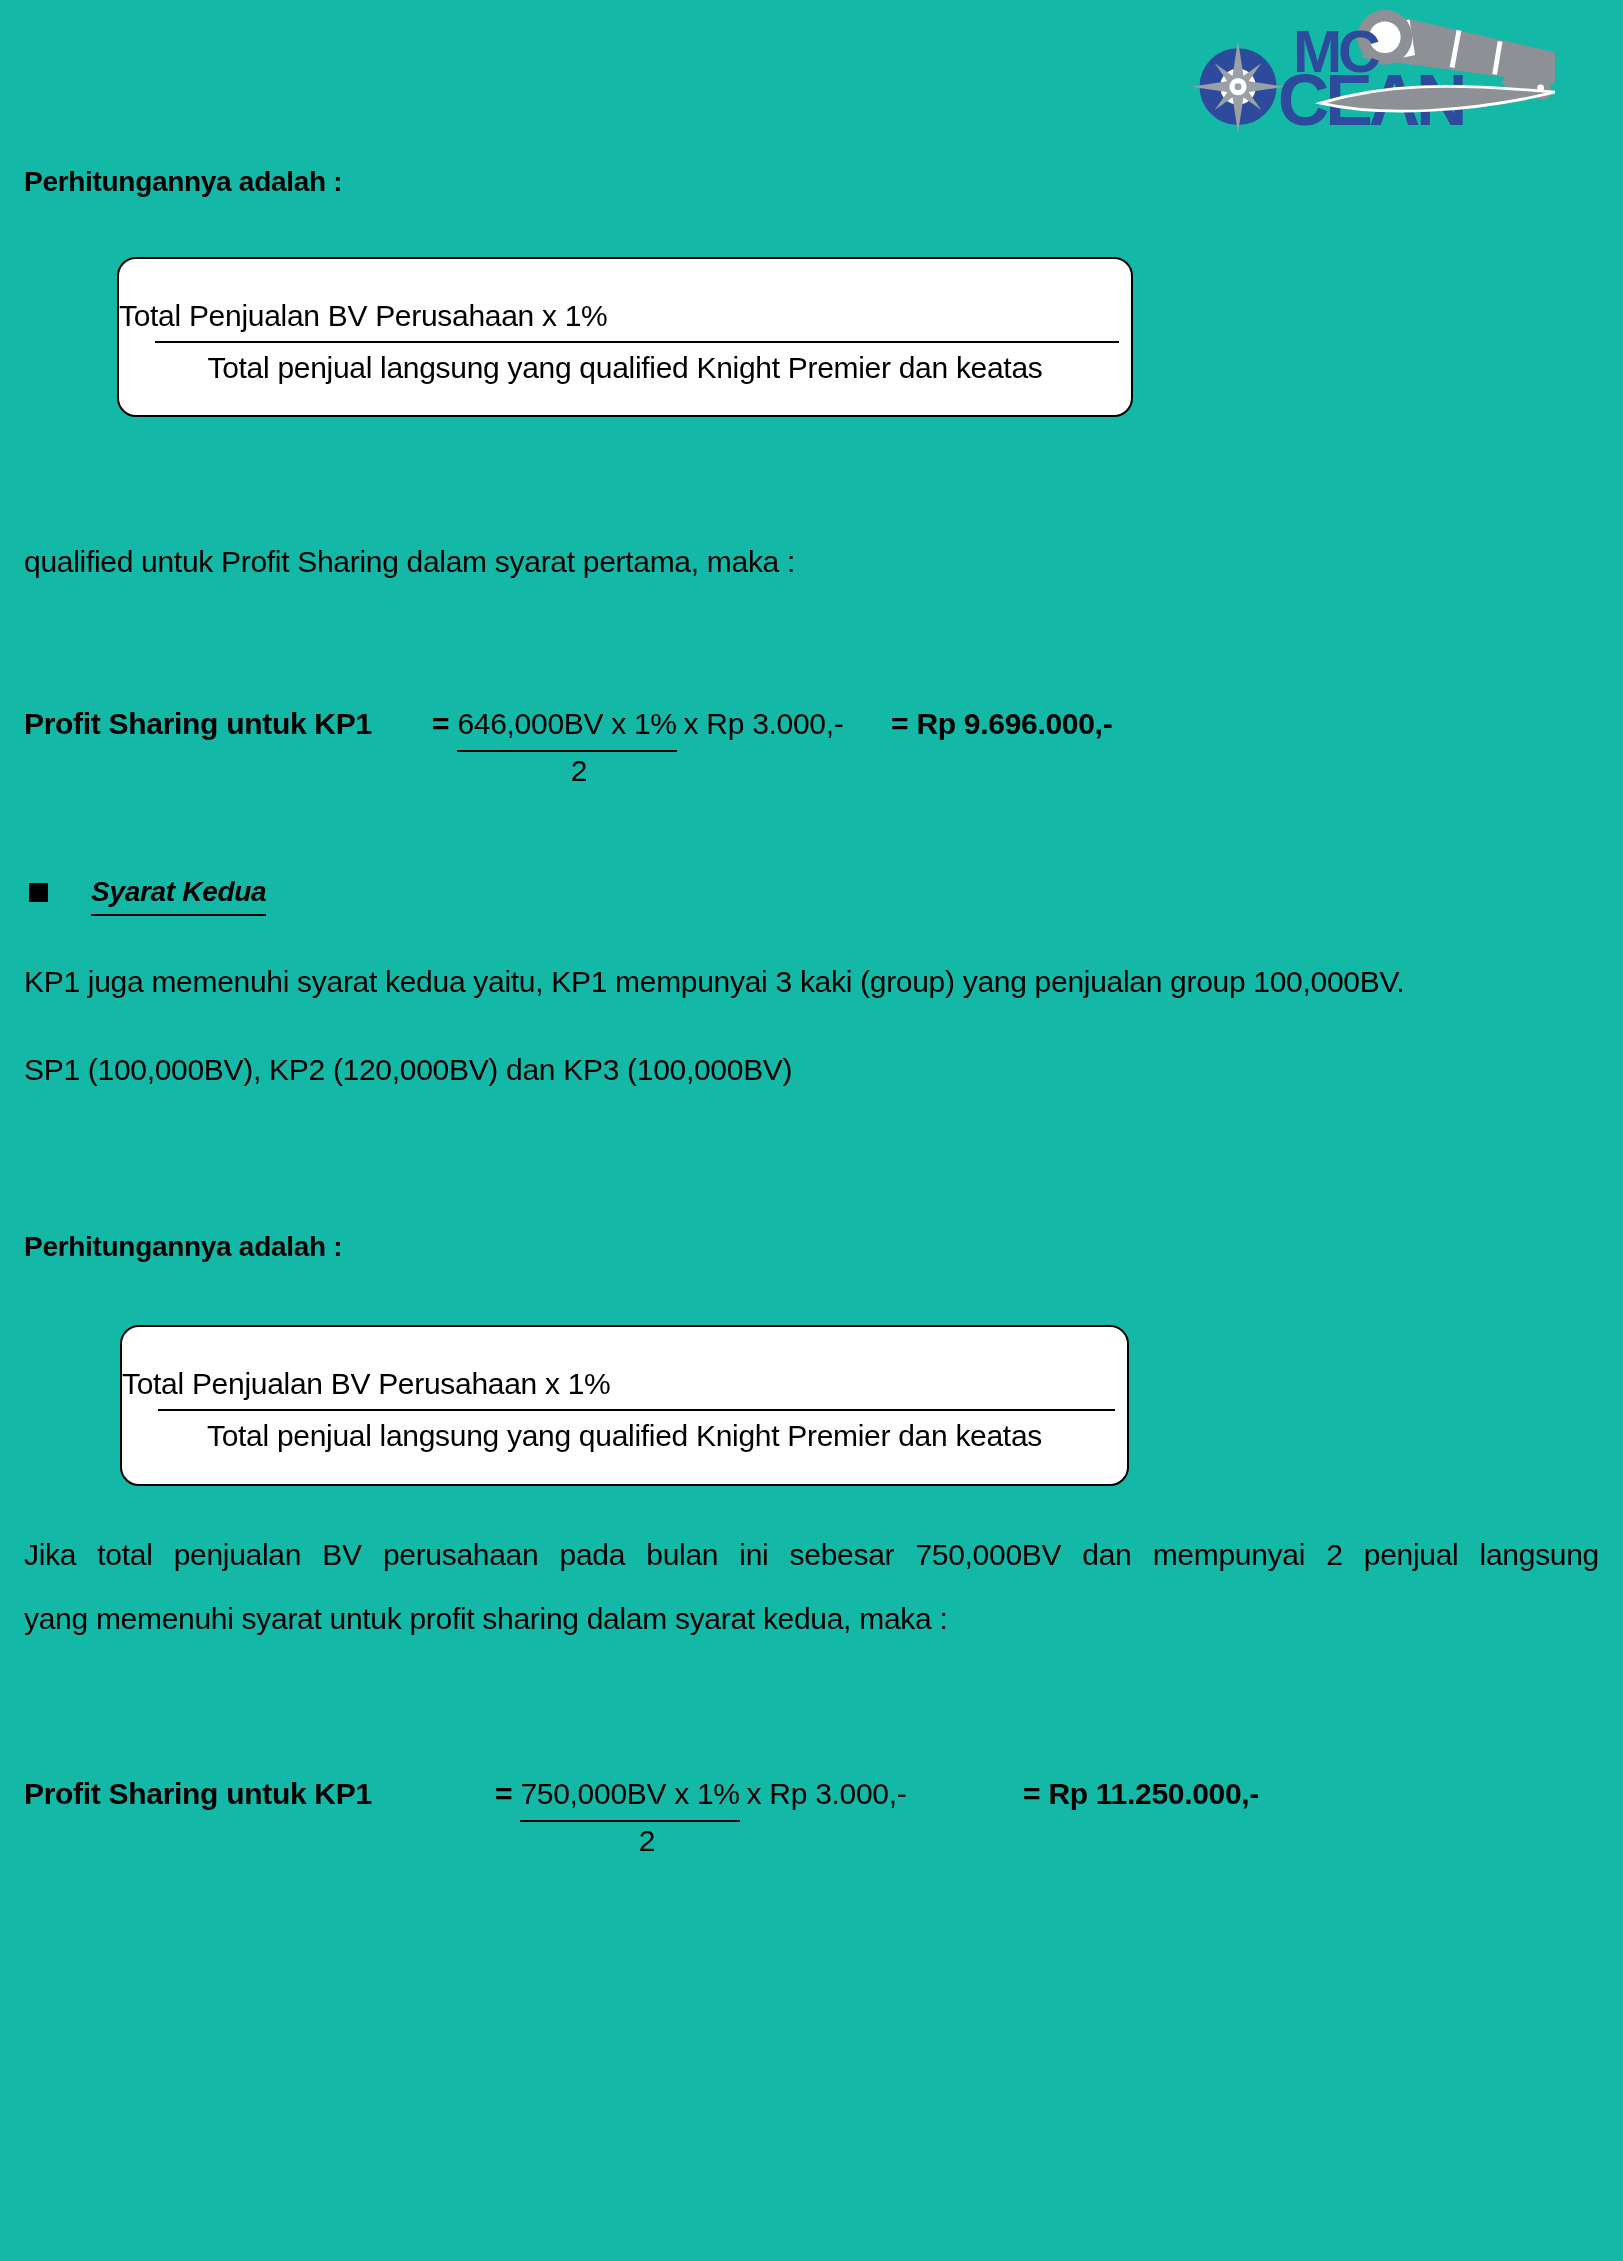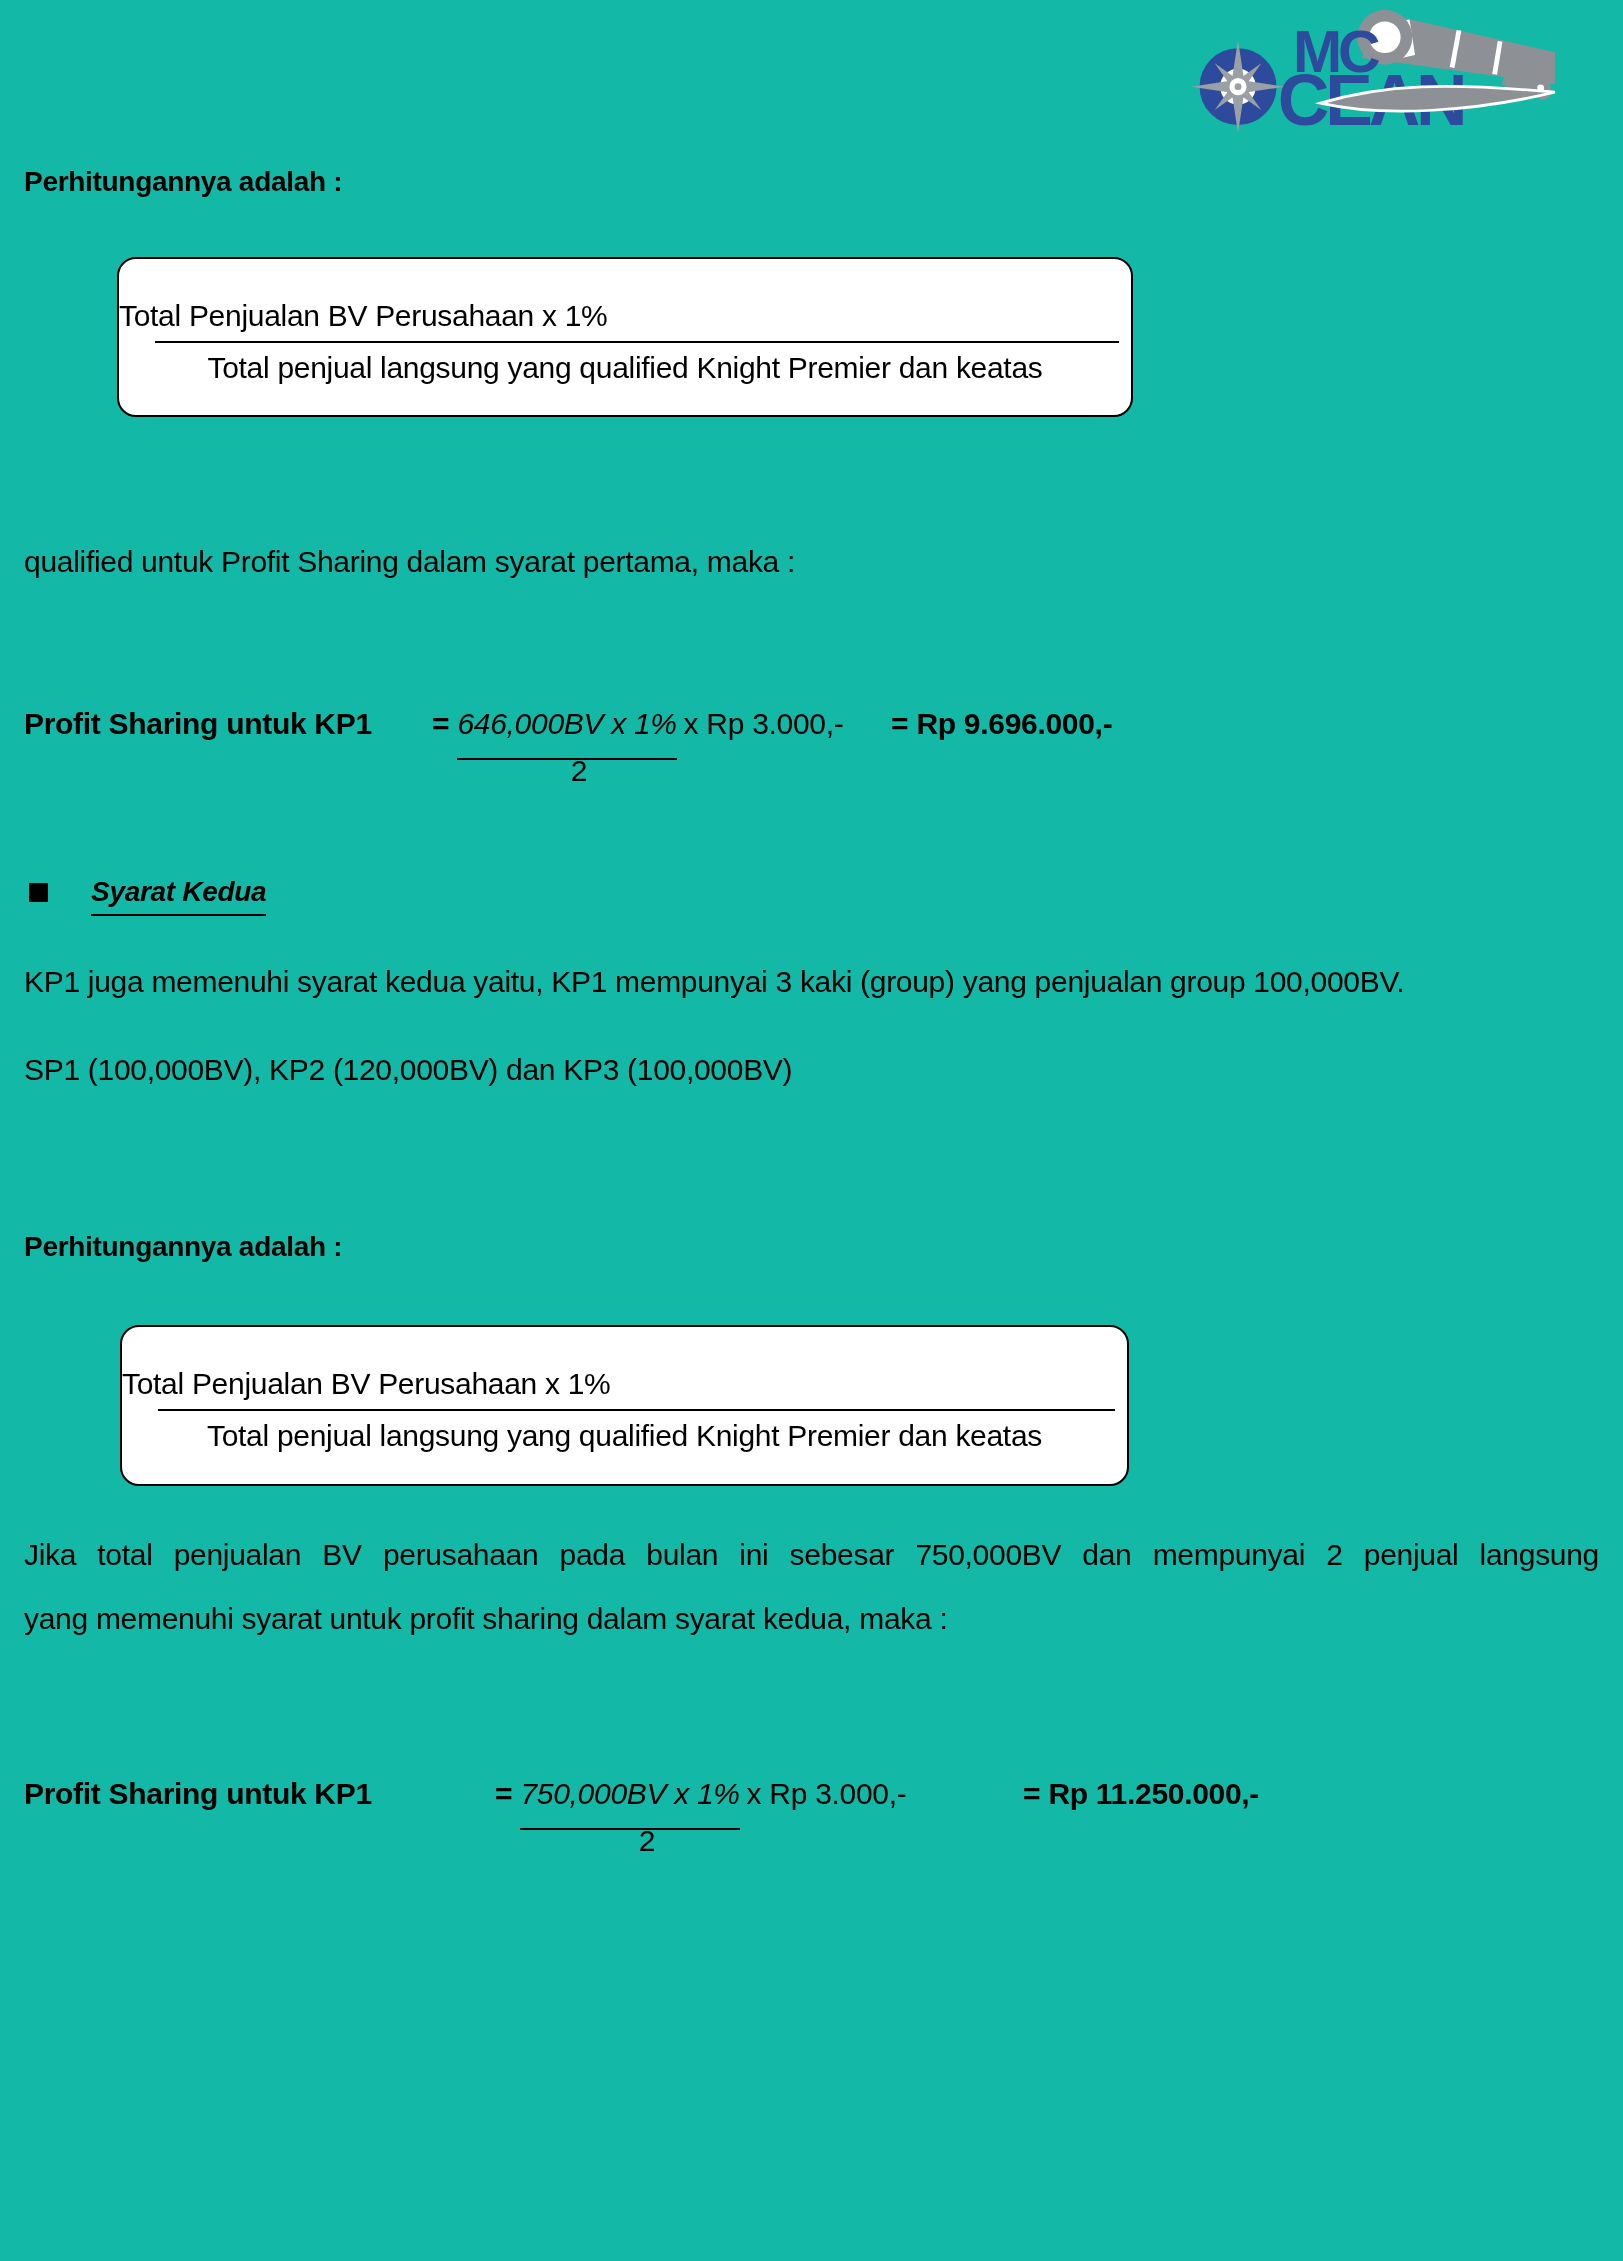--- a/index.html
+++ b/index.html
@@ -15,21 +15,21 @@
   }
   .abs{position:absolute;}
   .body-text{font-size:30px;line-height:1.18;}
   .bold{font-weight:bold;}
   .jline{text-align:justify;text-align-last:justify;width:1575px;}
   .heading{font-size:28px;font-weight:bold;}
   .fbox{border:2.7px solid #000;border-radius:19px;background:#fff;box-sizing:border-box;}
   .fb-num{font-size:30px;text-align:left;margin-top:40px;}
   .fb-line{border-top:2.1px solid #000;height:0;margin:8.2px 12.4px 0 36px;}
   .fb-den{font-size:30px;text-align:center;margin-top:8.2px;}
-  .u{border-bottom:2.1px solid #000;padding-bottom:18px;font-style:italic;}
+  .u{border-bottom:2.1px solid #000;padding-bottom:10px;}
   .title-underline{border-bottom:2.1px solid #000;padding-bottom:5.5px;font-style:italic;}
   .sq{width:19px;height:19px;background:#000;}
   .formula{font-size:30px;white-space:nowrap;}
   .mult{margin-left:6.9px;}
   .gap{display:inline-block;width:8.2px;}
   .den-2{font-size:30px;text-align:center;width:206px;}
   svg text{font-family:"Liberation Sans", sans-serif;}
 </style>
 </head>
 <body>

